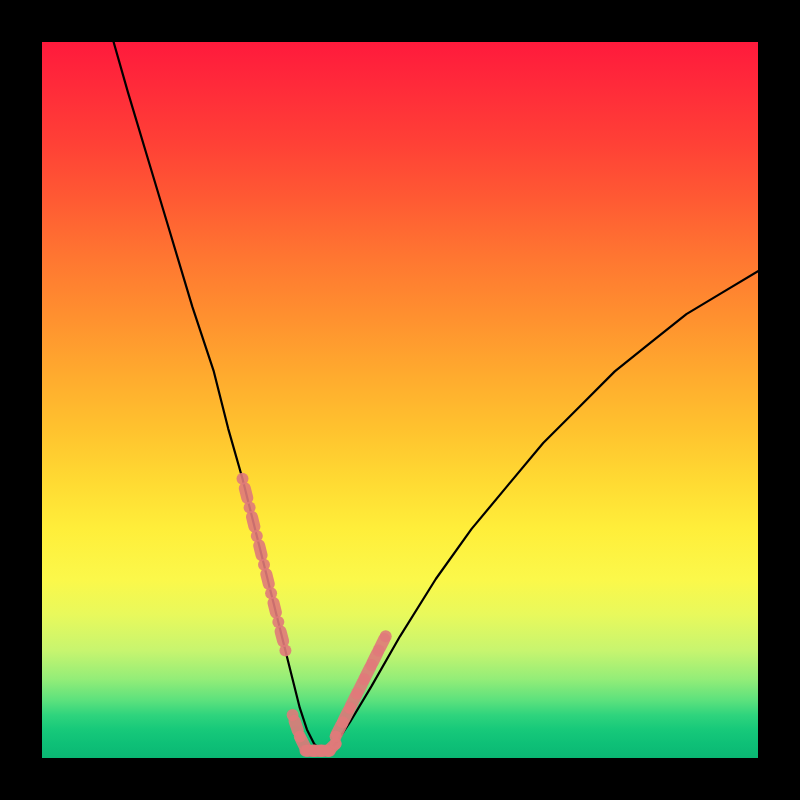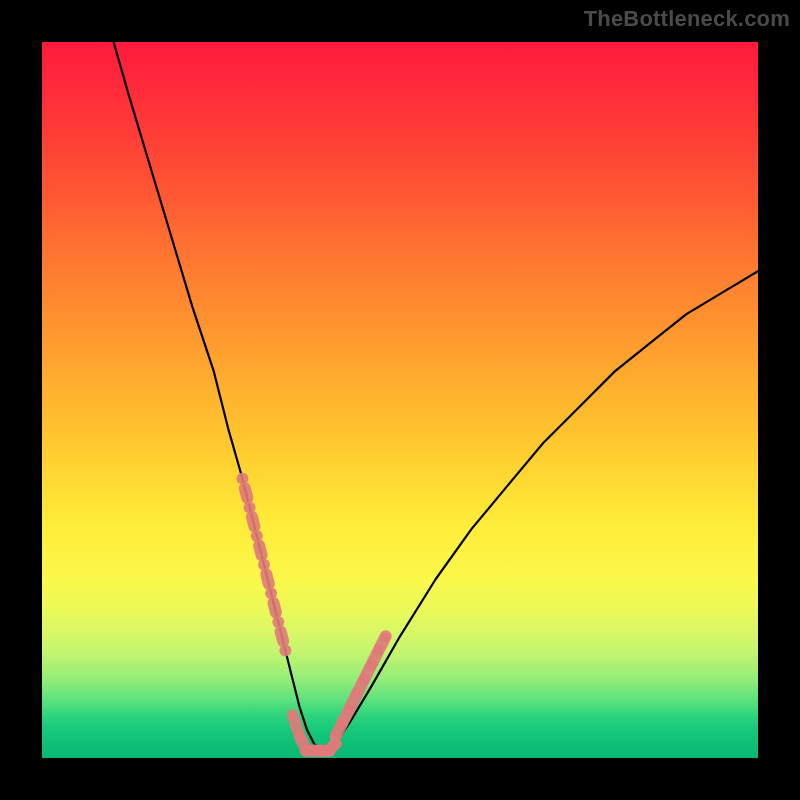--- a/index.html
+++ b/index.html
@@ -63,21 +63,20 @@
     left: 0;
     top: 0;
     width: 716px;
     height: 716px;
   }
 </style>
 </head>
 <body>
 
 <div class="frame">
-  <div class="watermark">TheBottleneck.com</div>
   <div class="plot-area">
     <svg class="plot-svg" viewBox="0 0 716 716" preserveAspectRatio="none">
       <g>
         <path id="curve-path" fill="none" stroke="#000000" stroke-width="2.2" stroke-linecap="round" stroke-linejoin="round" d="M71.6 0.0 L85.9 50.1 L107.4 121.7 L128.9 193.3 L150.4 264.9 L171.8 329.4 L186.2 386.6 L200.5 436.8 L214.8 494.0 L222.0 522.7 L229.1 551.3 L236.3 580.0 L243.4 608.6 L250.6 637.2 L257.8 665.9 L264.9 687.4 L272.1 701.7 L279.2 708.8 L286.4 708.8 L293.6 701.7 L307.9 680.2 L329.4 644.4 L358.0 594.3 L393.8 537.0 L429.6 486.9 L465.4 443.9 L501.2 401.0 L537.0 365.2 L572.8 329.4 L608.6 300.7 L644.4 272.1 L680.2 250.6 L716.0 229.1"></path>
       </g>
       <g id="hl-left">
           <line x1="202.8" y1="446.2" x2="205.3" y2="455.9" stroke="#e07a7a" stroke-width="12" stroke-linecap="round" opacity="0.9"></line>
           <line x1="210.0" y1="474.9" x2="212.4" y2="484.6" stroke="#e07a7a" stroke-width="12" stroke-linecap="round" opacity="0.9"></line>
           <line x1="217.2" y1="503.5" x2="219.6" y2="513.2" stroke="#e07a7a" stroke-width="12" stroke-linecap="round" opacity="0.9"></line>
           <line x1="224.3" y1="532.1" x2="226.8" y2="541.9" stroke="#e07a7a" stroke-width="12" stroke-linecap="round" opacity="0.9"></line>

